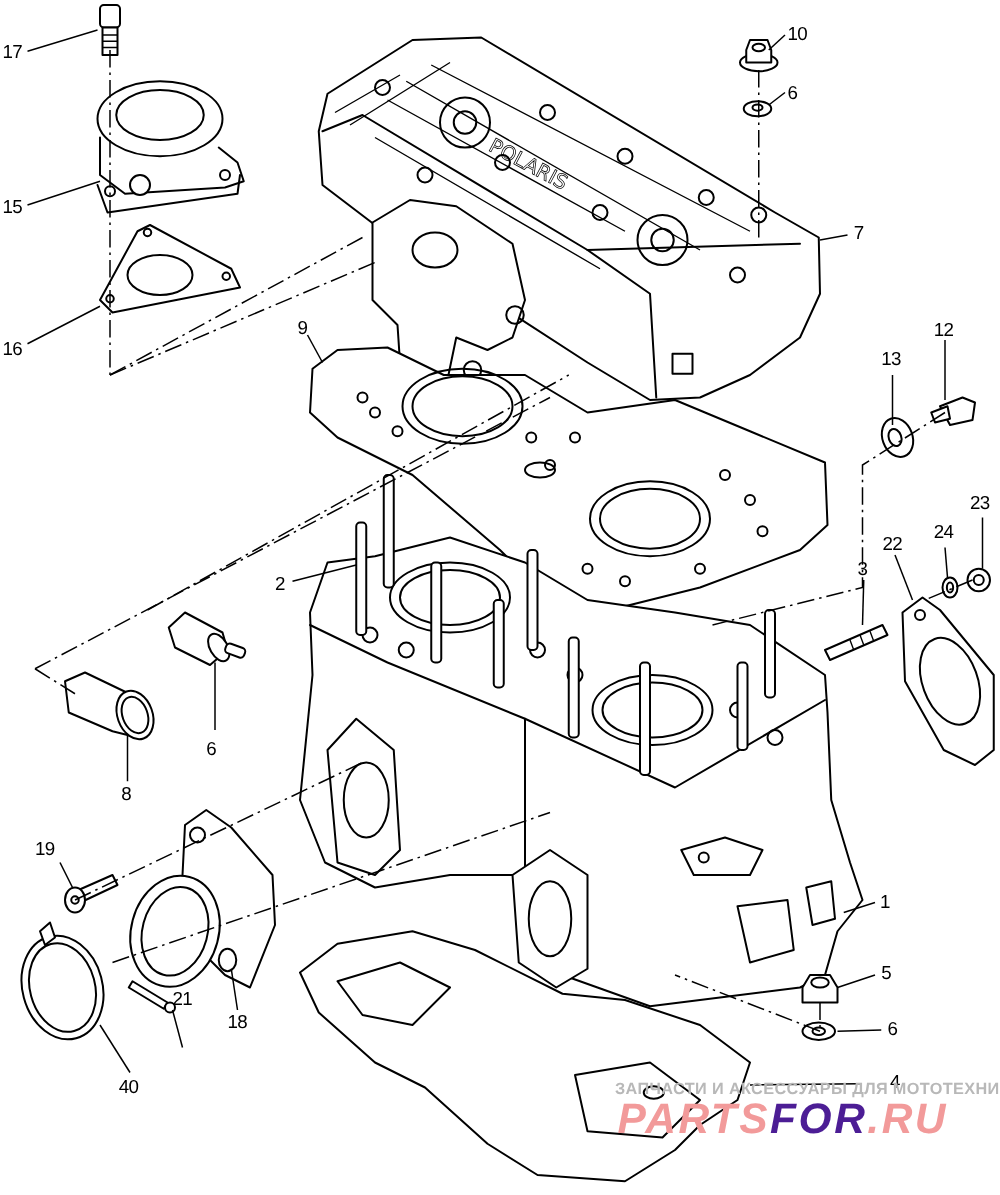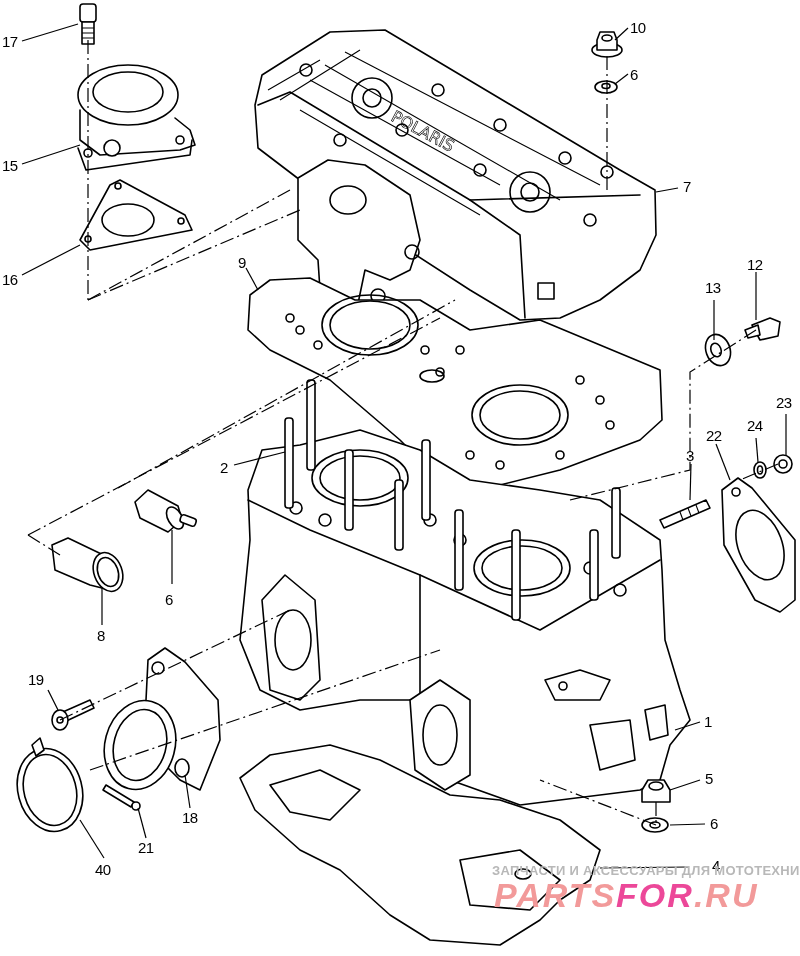--- a/index.html
+++ b/index.html
@@ -10,21 +10,21 @@
   .ln-thin { fill: none; stroke: #000; stroke-width: 1.1; }
   .ln-fill { fill: #fff; stroke: #000; stroke-width: 1.6; stroke-linejoin: round; }
   .dash { fill: none; stroke: #000; stroke-width: 1.2; stroke-dasharray: 14 4 2 4; }
   .leader { fill: none; stroke: #000; stroke-width: 1.2; }
   .callout { position: absolute; font-size: 15px; color: #000; line-height: 1; letter-spacing: -0.5px; }
   .wm-top { position: absolute; left: 492px; top: 863px; font-size: 13px; color: #b8b8b8;
             font-weight: bold; letter-spacing: 0.3px; white-space: nowrap; }
   .wm-logo { position: absolute; left: 494px; top: 876px; font-size: 34px; font-weight: bold;
              font-style: italic; letter-spacing: 2px; white-space: nowrap; }
   .wm-logo .a { color: #f29a9a; margin-top: 11px; }
-  .wm-logo .b { color: #ec4899; text-align: center; }
+  .wm-logo .b { color: #4c1d95; text-align: center; }
 </style>
 </head>
 <body>
 
 <svg id="diagram" viewBox="0 0 800 956" xmlns="http://www.w3.org/2000/svg">
 
   <g>
     <path class="ln-fill" d="M262,75 L330,32 L385,30 L620,170 L655,190 L656,235 L640,270 L600,300 L560,318 L520,320 L470,290 L300,180 L258,148 L255,105 Z"></path>
     <path class="ln" d="M258,105 L290,92 L470,200 L640,195"></path>
     <path class="ln" d="M470,200 L520,235 L525,318"></path>
@@ -282,21 +282,21 @@
 <div class="callout" style="left:705px;top:280px">13</div>
 <div class="callout" style="left:776px;top:395px">23</div>
 <div class="callout" style="left:747px;top:418px">24</div>
 <div class="callout" style="left:706px;top:428px">22</div>
 <div class="callout" style="left:686px;top:448px">3</div>
 <div class="callout" style="left:220px;top:460px">2</div>
 <div class="callout" style="left:165px;top:592px">6</div>
 <div class="callout" style="left:97px;top:628px">8</div>
 <div class="callout" style="left:28px;top:672px">19</div>
 <div class="callout" style="left:182px;top:810px">18</div>
-<div class="callout" style="left:138px;top:840px">21</div>
+<div class="callout" style="left:138px;top:792px">21</div>
 <div class="callout" style="left:95px;top:862px">40</div>
 <div class="callout" style="left:704px;top:714px">1</div>
 <div class="callout" style="left:705px;top:771px">5</div>
 <div class="callout" style="left:710px;top:816px">6</div>
 <div class="callout" style="left:712px;top:858px">4</div>
 
 <div class="wm-top">ЗАПЧАСТИ И АКСЕССУАРЫ ДЛЯ МОТОТЕХНИКИ</div>
 <div class="wm-logo"><span class="a">PARTS</span><span class="b">FOR</span><span class="a">.RU</span></div>
 
 </body></html>

